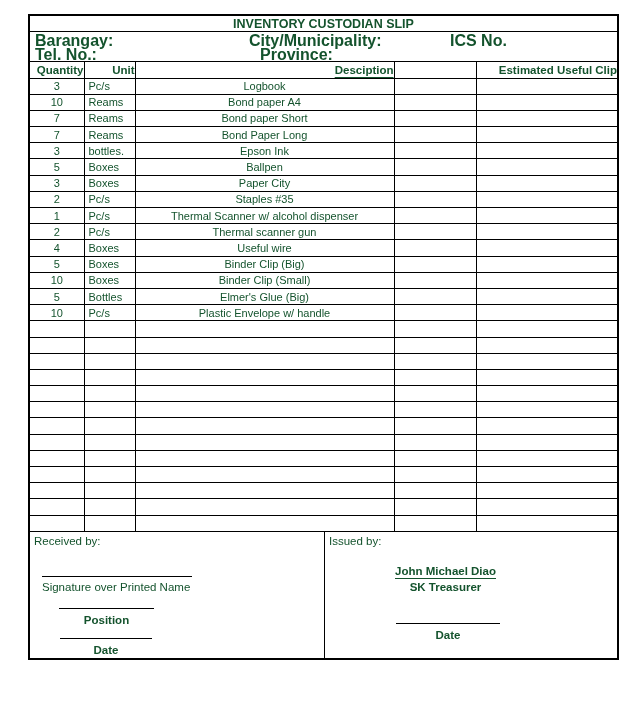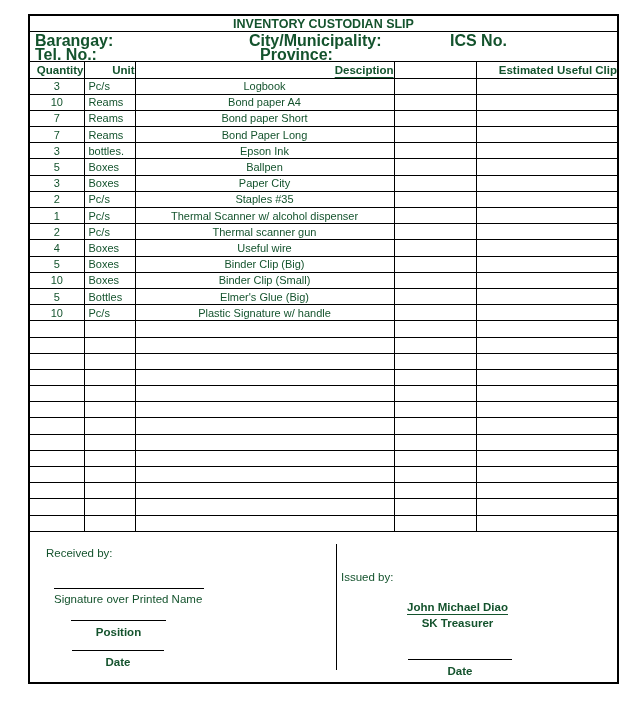--- a/index.html
+++ b/index.html
@@ -15,24 +15,24 @@
   .cell{height:15.2px;font-size:11px;text-align:center;line-height:14px;
         font-stretch:condensed;}
   .cell.left{text-align:left;padding-left:4px;}
   .squiggle{text-decoration-line:underline;text-decoration-style:wavy;
             text-decoration-color:#e8232a;text-decoration-thickness:1px;
             text-underline-offset:3px;text-decoration-skip-ink:none;text-decoration:underline;}
   .uline{text-decoration-line:underline;text-decoration-style:solid;
          text-decoration-thickness:1px;text-underline-offset:3px;
          text-decoration-skip-ink:none;}
   .uline .squiggle{text-decoration-line:underline;}
-  .footer-cell{height:126px;padding:12px;vertical-align:top;}
+  .footer-cell{height:126px;padding:0;vertical-align:top;}
   .foot{display:flex;height:100%;font-size:11.5px;}
   .foot-left{width:294px;border-right:1.5px solid #000;position:relative;}
-  .foot-right{flex:1;position:relative;margin-top:24px;}
+  .foot-right{flex:1;position:relative;}
   .abs{position:absolute;white-space:nowrap;line-height:13px;}
   .ctr{text-align:center;font-weight:bold;}
   .line{position:absolute;height:0;border-bottom:1.4px solid #000;}
 </style>
 </head>
 <body>
 
 <div class="page">
   <table class="slip">
     <colgroup>
@@ -158,21 +158,21 @@
         <tr>
           <td class="cell">5</td>
           <td class="cell left">Bottles</td>
           <td class="cell">Elmer's Glue (Big)</td>
           <td class="cell"></td>
           <td class="cell"></td>
         </tr>
         <tr>
           <td class="cell">10</td>
           <td class="cell left">Pc/s</td>
-          <td class="cell">Plastic Signature w/ handle</td>
+          <td class="cell">Plastic Envelope w/ handle</td>
           <td class="cell"></td>
           <td class="cell"></td>
         </tr>
         <tr>
           <td class="cell"></td>
           <td class="cell left"></td>
           <td class="cell"></td>
           <td class="cell"></td>
           <td class="cell"></td>
         </tr>

